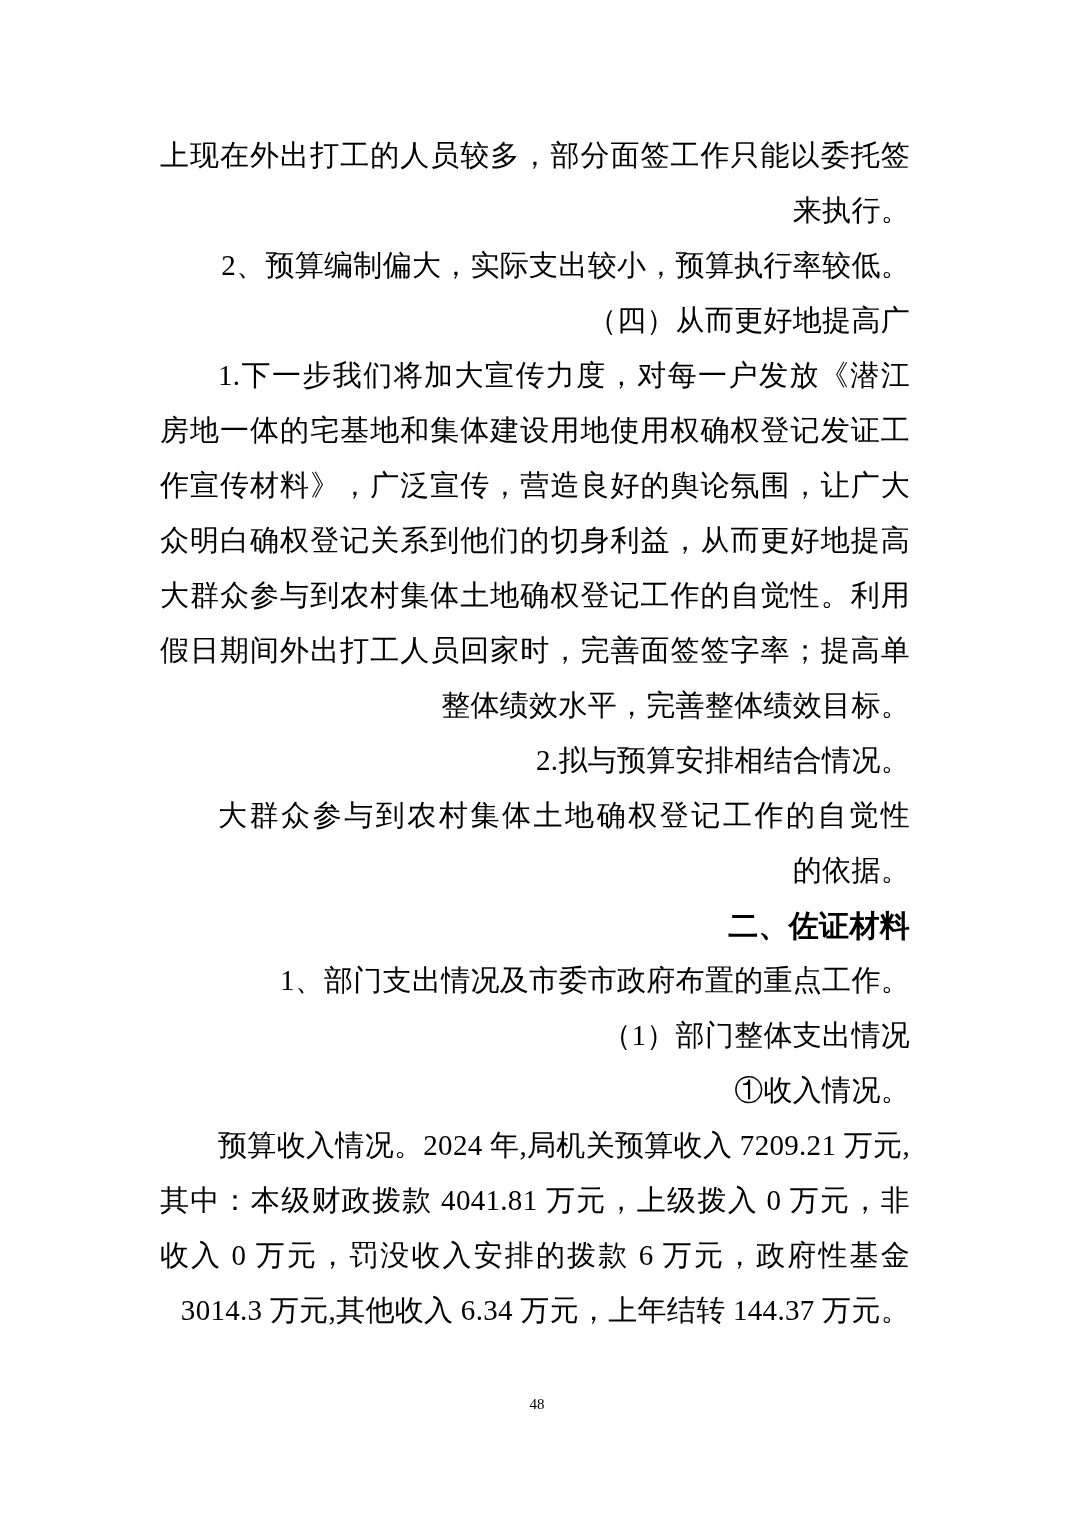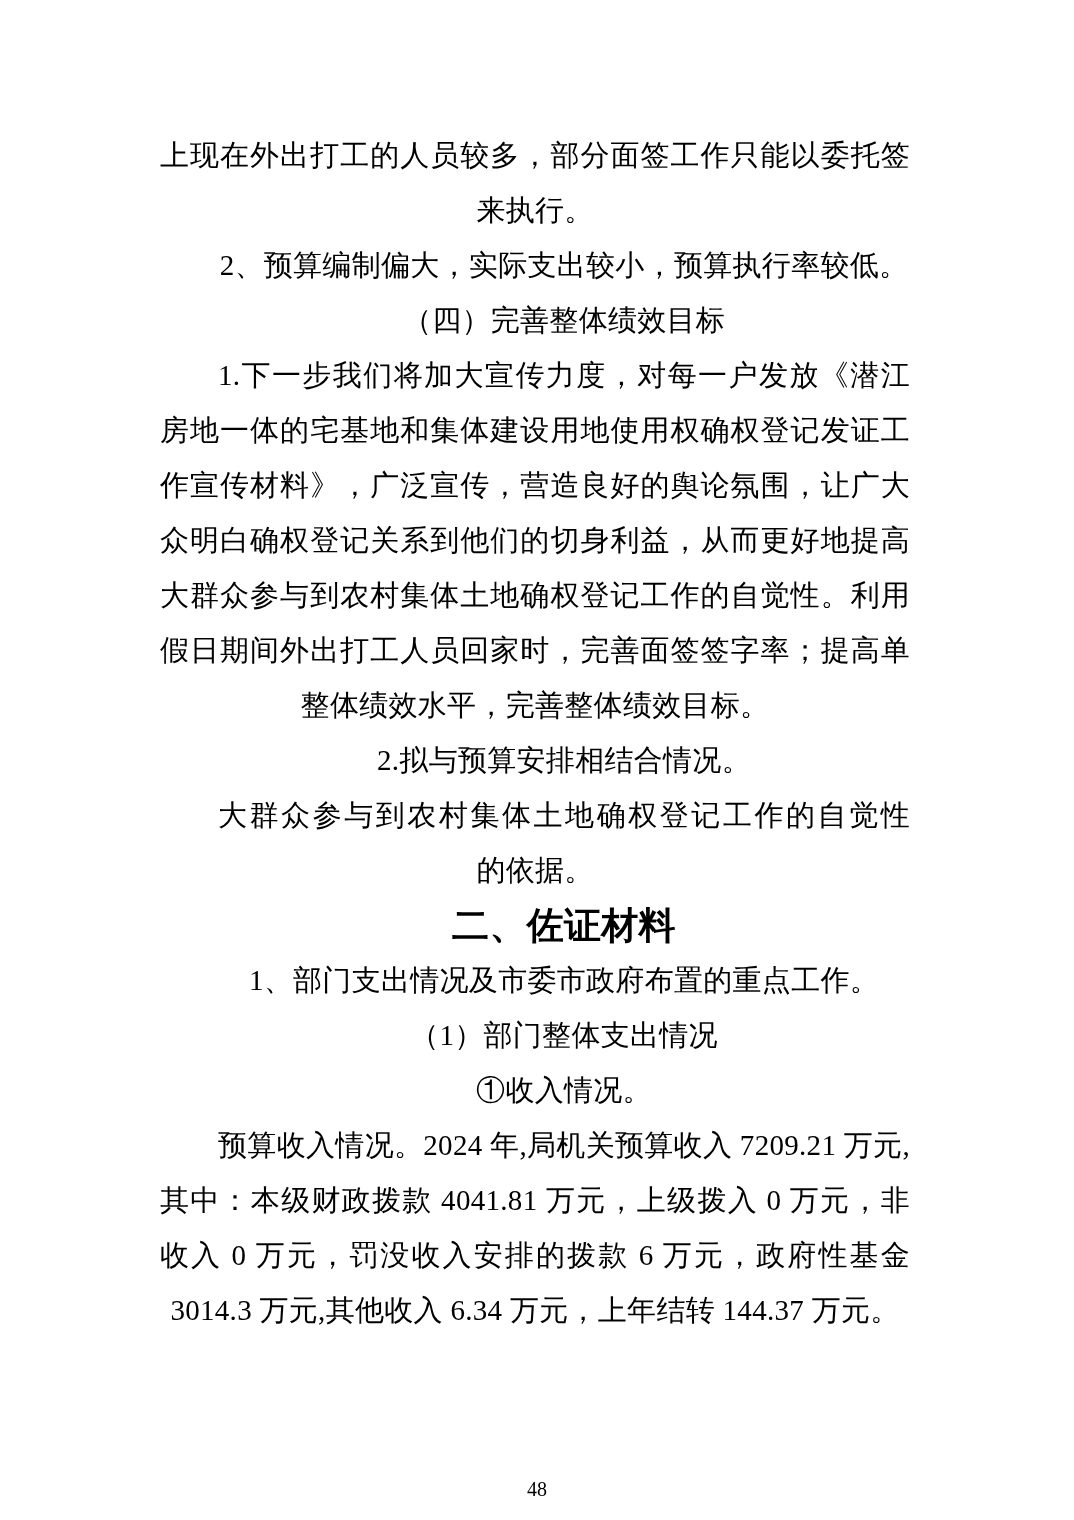--- a/index.html
+++ b/index.html
@@ -20,55 +20,55 @@
     position: absolute;
     left: 160px;
     top: 128px;
     width: 750px;
   }
   .line {
     height: 55px;
     line-height: 55px;
     font-size: 29px;
     letter-spacing: 0.3px;
-    text-align: center;
+    text-align: right;
     white-space: pre-wrap;
     overflow: hidden;
   }
   .line.indent {
     text-indent: 58px;
   }
   .line.justify {
     text-align: justify;
     text-align-last: justify;
   }
   .line.heading {
     font-family: "Liberation Sans", "DejaVu Sans", sans-serif;
     font-weight: bold;
-    font-size: 37px;
+    font-size: 30px;
   }
   .page-number {
     position: absolute;
     left: 0;
-    top: 1478px;
+    top: 1396px;
     width: 100%;
     text-align: center;
-    font-size: 20px;
+    font-size: 15px;
     font-family: "Liberation Serif", "DejaVu Serif", serif;
   }
 </style>
 </head>
 <body>
 
 <div class="page">
   <div class="content" id="document-body">
       <div class="line justify">上现在外出打工的人员较多，部分面签工作只能以委托签字</div>
       <div class="line">来执行。</div>
       <div class="line indent">2、预算编制偏大，实际支出较小，预算执行率较低。</div>
-      <div class="line indent">（四）完善整体绩效目标</div>
+      <div class="line indent">（四）从而更好地提高广</div>
       <div class="line indent justify">1.下一步我们将加大宣传力度，对每一户发放《潜江市</div>
       <div class="line justify">房地一体的宅基地和集体建设用地使用权确权登记发证工</div>
       <div class="line justify">作宣传材料》，广泛宣传，营造良好的舆论氛围，让广大群</div>
       <div class="line justify">众明白确权登记关系到他们的切身利益，从而更好地提高广</div>
       <div class="line justify">大群众参与到农村集体土地确权登记工作的自觉性。利用节</div>
       <div class="line justify">假日期间外出打工人员回家时，完善面签签字率；提高单位</div>
       <div class="line">整体绩效水平，完善整体绩效目标。</div>
       <div class="line indent">2.拟与预算安排相结合情况。</div>
       <div class="line indent justify">大群众参与到农村集体土地确权登记工作的自觉性</div>
       <div class="line">的依据。</div>

